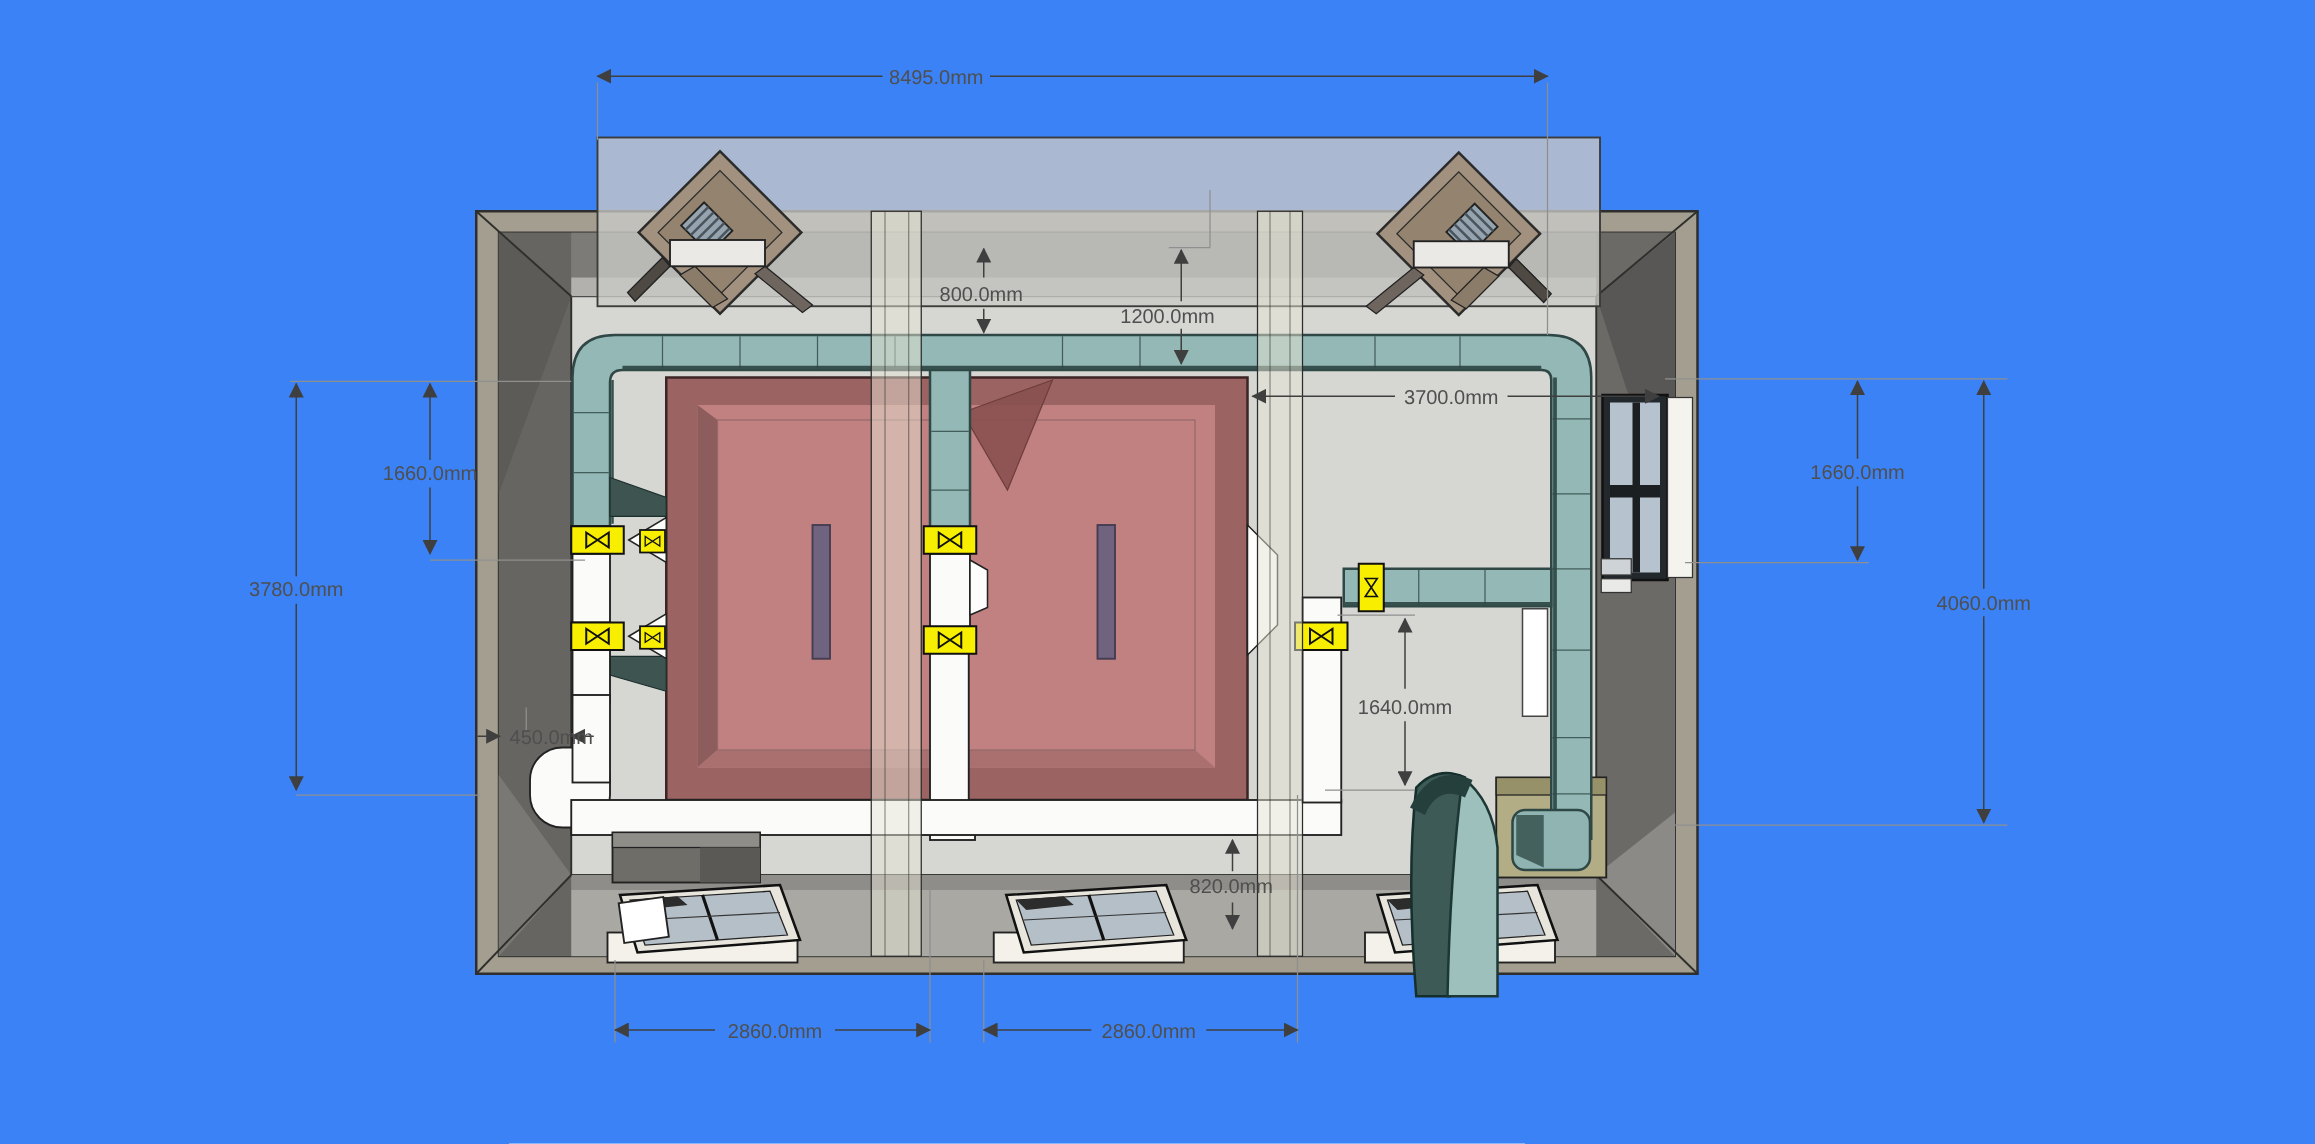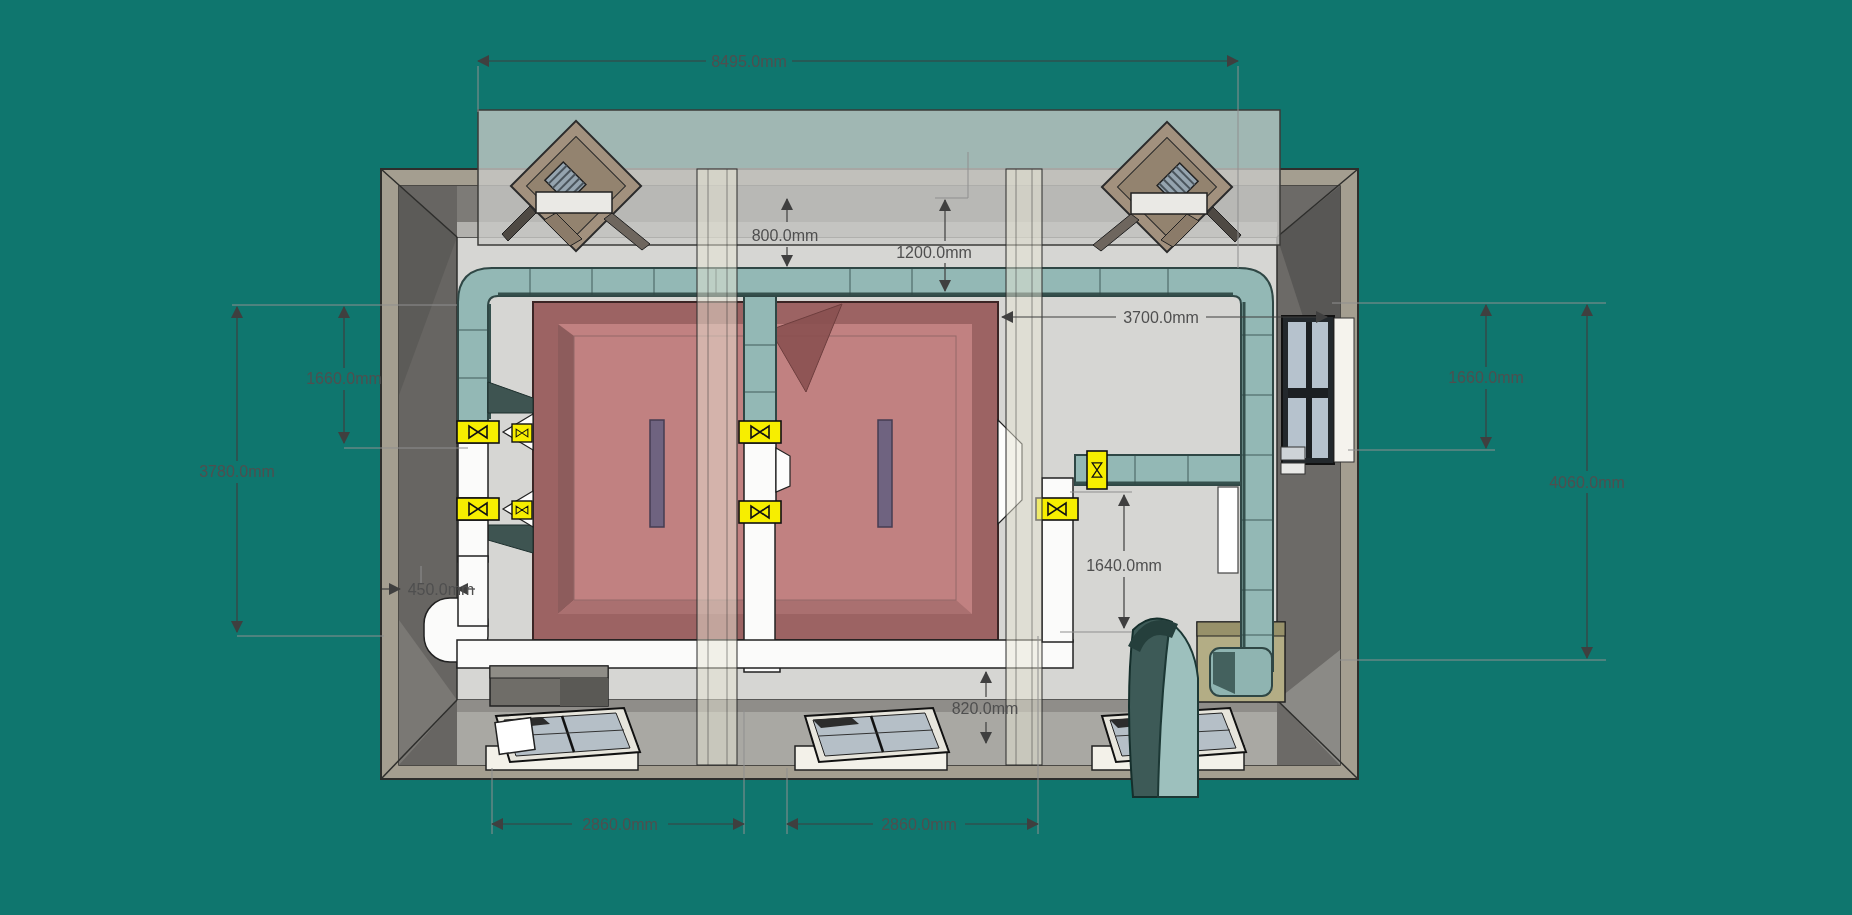--- a/index.html
+++ b/index.html
@@ -1,16 +1,16 @@
 <!DOCTYPE html>
 <html><head>
 <meta charset="utf-8">
 <style>
   html,body{margin:0;padding:0;background:#ffffff;}
-  .canvas{position:relative;width:1852px;height:915px;background:#0f766e;overflow:hidden;
+  .canvas{position:relative;width:1852px;height:915px;background:#3b82f6;overflow:hidden;
           font-family:"Liberation Sans",sans-serif;}
   svg{position:absolute;left:0;top:0;}
   text.dim{font-family:"Liberation Sans",sans-serif;font-size:16px;fill:#4f4f4f;text-anchor:middle;}
 </style>
 </head>
 <body>
 
 <div class="canvas">
 <svg width="1852" height="915" viewBox="0 0 1852 915">
   <defs>

